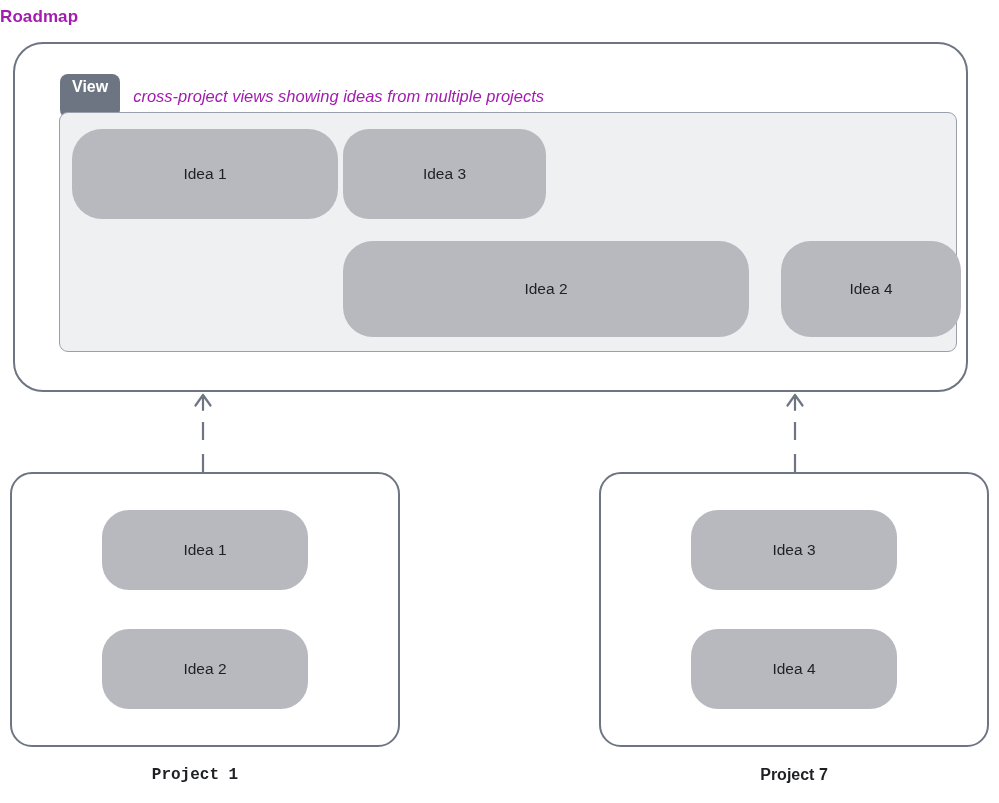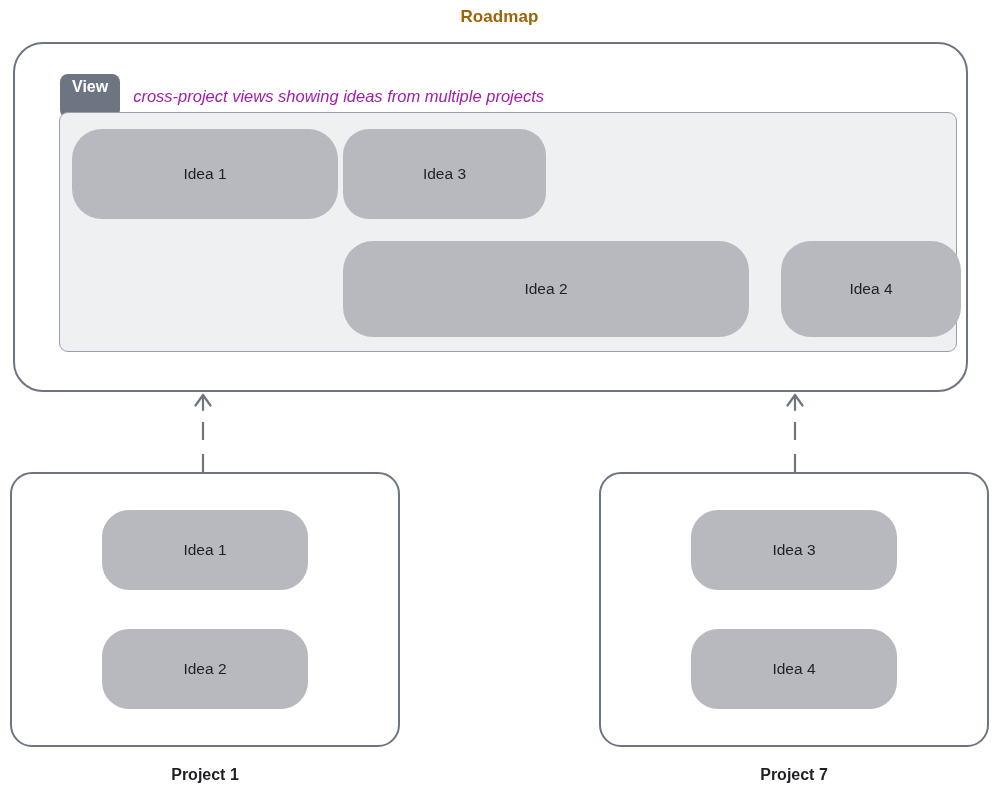--- a/index.html
+++ b/index.html
@@ -16,25 +16,24 @@
     color: #1f2024;
     overflow: hidden;
   }
 
   
   #roadmap-title {
     position: absolute;
     left: 0;
     top: 7px;
     width: 999px;
-    text-align: center;
     font-size: 17px;
     font-weight: bold;
     letter-spacing: 0.1px;
-    color: #a16207;
+    color: #a21caf;
   }
 
   
   #roadmap-card {
     position: absolute;
     left: 13px;
     top: 42px;
     width: 955px;
     height: 350px;
     box-sizing: border-box;
@@ -145,21 +144,21 @@
 
   .project-label {
     position: absolute;
     top: 766px;
     width: 390px;
     text-align: center;
     font-size: 16px;
     font-weight: bold;
     color: #1f2024;
   }
-  #project-label-1 { left: 10px; }
+  #project-label-1 { left: 0; font-family: Liberation Mono, monospace; }
   #project-label-2 { left: 599px; }
 </style>
 </head>
 <body>
 
 <div id="roadmap-title">Roadmap</div>
 
 <div id="roadmap-card">
 
   <div id="view-header">

